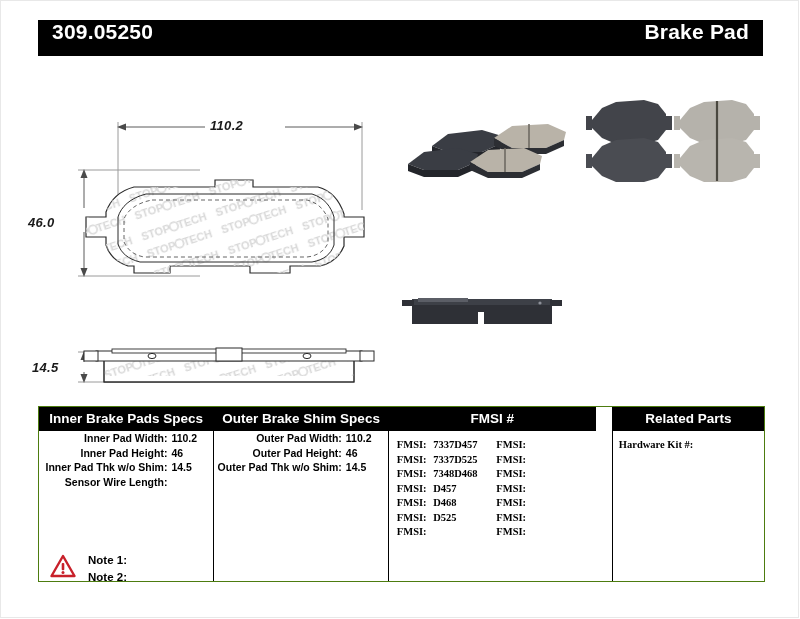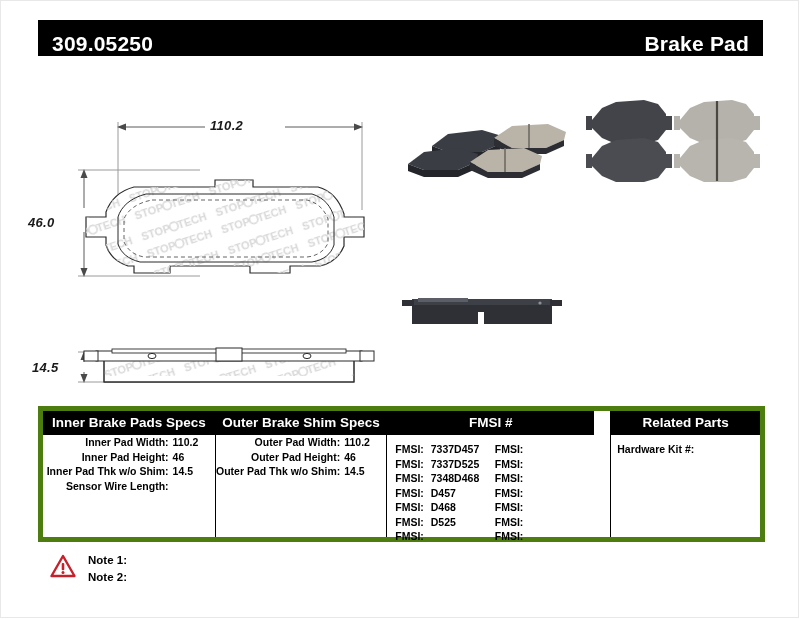--- a/index.html
+++ b/index.html
@@ -11,21 +11,21 @@
   }
   .page-frame{
     position:absolute;left:0;top:0;width:799px;height:618px;
     border:1px solid #e8e8e8;box-sizing:border-box;
   }
 
   
   .header-bar{
     position:absolute;left:38px;top:20px;width:725px;height:36px;
     background:#000000;color:#ffffff;
-    display:flex;align-items:flex-end;justify-content:space-between;
+    display:flex;align-items:flex-start;justify-content:space-between;
     padding:0 14px;box-sizing:border-box;
   }
   .header-part{
     font-size:21px;font-weight:bold;letter-spacing:.2px;
     font-family:"Liberation Sans", sans-serif;
   }
   .header-type{
     font-size:21px;font-weight:bold;letter-spacing:.2px;
   }
 
@@ -37,22 +37,22 @@
     color:#1a1a1a;letter-spacing:.3px;background:#ffffff;
   }
 
   .svg-layer{position:absolute;left:0;top:0;}
 
   
   .photo{position:absolute;}
 
   
   .spec-table{
-    position:absolute;left:38px;top:406px;width:727px;height:136px;
-    border:5px solid #4d7c0f;box-sizing:border-box;
+    position:absolute;left:38px;top:406px;width:727px;height:176px;
+    border:1px solid #4d7c0f;box-sizing:border-box;
   }
   .table-cols{display:flex;width:100%;height:100%;}
   .tcol{
     box-sizing:border-box;height:100%;position:relative;
   }
   .tcol + .tcol{border-left:1px solid #000000;}
   .col-inner{width:180px;}
   .col-outer{width:180px;}
   .col-fmsi{width:208px;}
   .col-related{width:157px;margin-left:16px;}
@@ -70,25 +70,26 @@
     line-height:14.5px;white-space:nowrap;
   }
   .spec-row .lbl{flex:1;text-align:right;}
   .spec-row .val{width:42px;text-align:left;padding-left:4px;}
 
   .fmsi-body{display:flex;padding-left:8px;padding-top:7px;}
   .fmsi-sub{width:100px;}
   .fmsi-row{
     font-size:10.5px;font-weight:bold;color:#000;line-height:14.5px;
     white-space:nowrap;
+    font-family:Liberation Serif, serif;
   }
   .fmsi-row .fv{padding-left:4px;}
 
   .related-body{padding:7px 0 0 6px;}
-  .related-row{font-size:10.5px;font-weight:bold;color:#000;line-height:14.5px;}
+  .related-row{font-size:10.5px;font-weight:bold;color:#000;line-height:14.5px;font-family:Liberation Serif, serif;}
 
   
   .notes{position:absolute;left:50px;top:552px;display:flex;align-items:flex-start;text-align:right;}
   .warn-icon{width:26px;height:24px;margin-right:12px;margin-top:2px;}
   .note-lines{font-size:11.5px;font-weight:bold;color:#000;line-height:17px;}
 </style>
 </head>
 <body>
 
 <div class="page-frame"></div>

